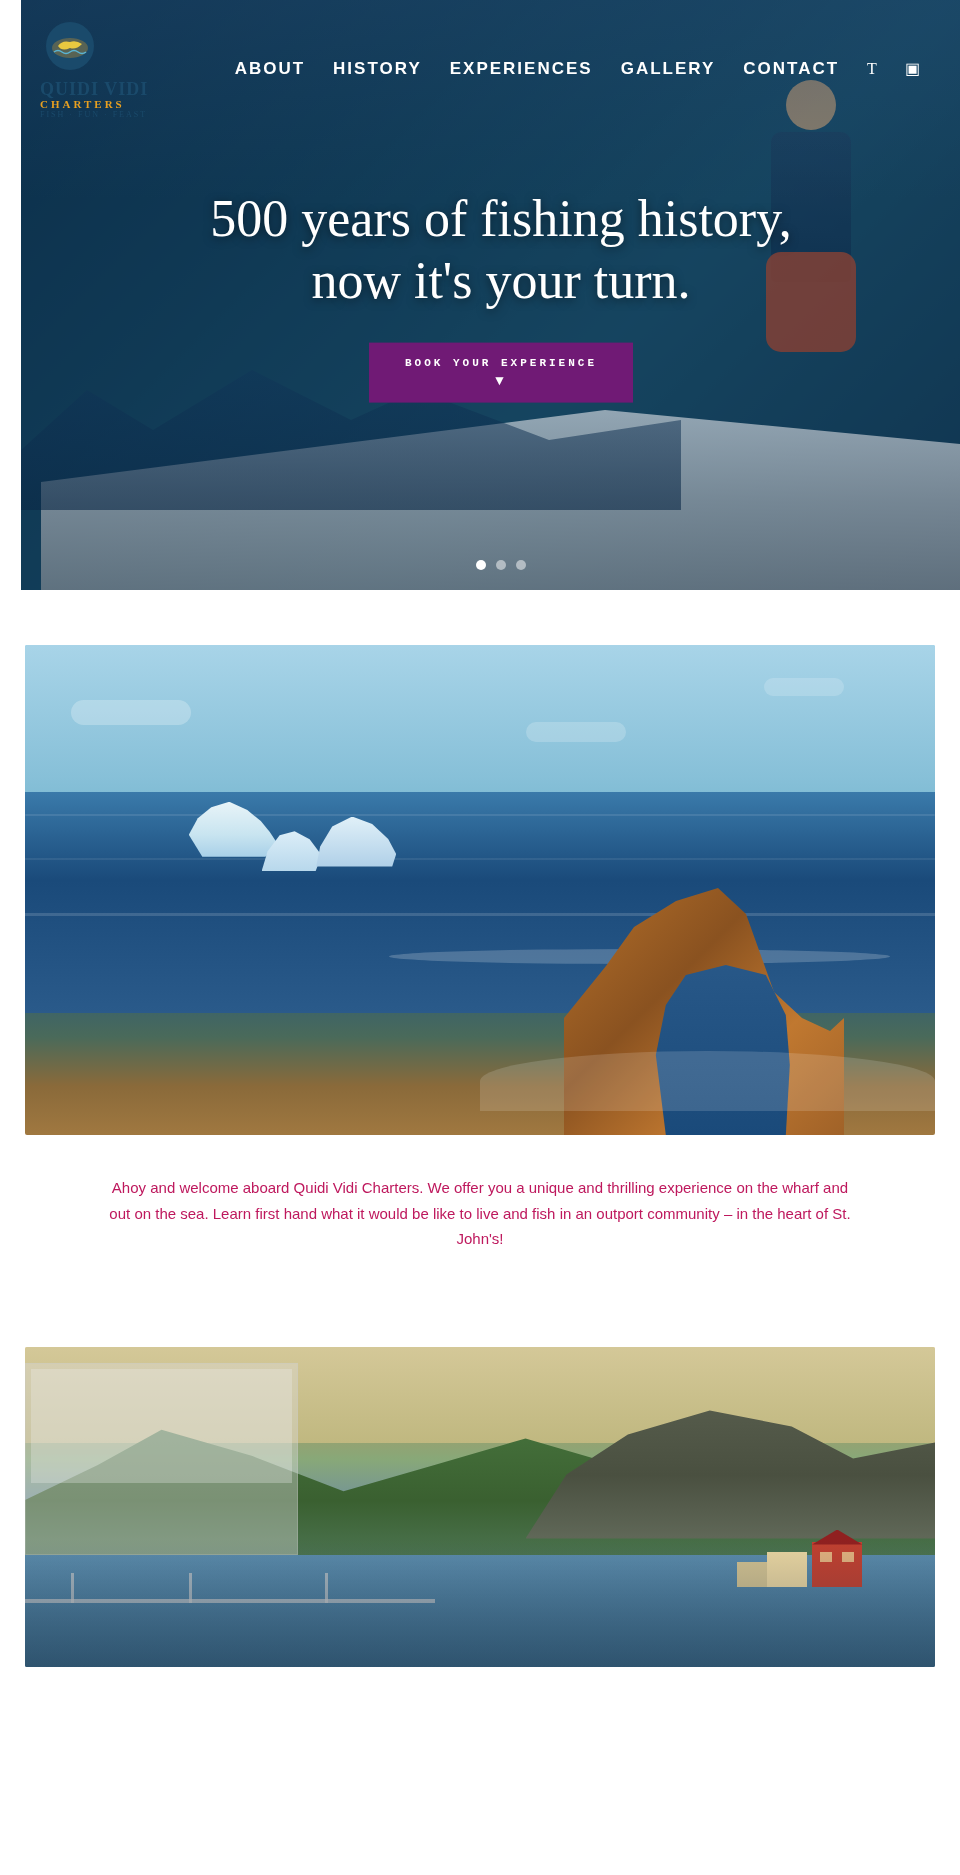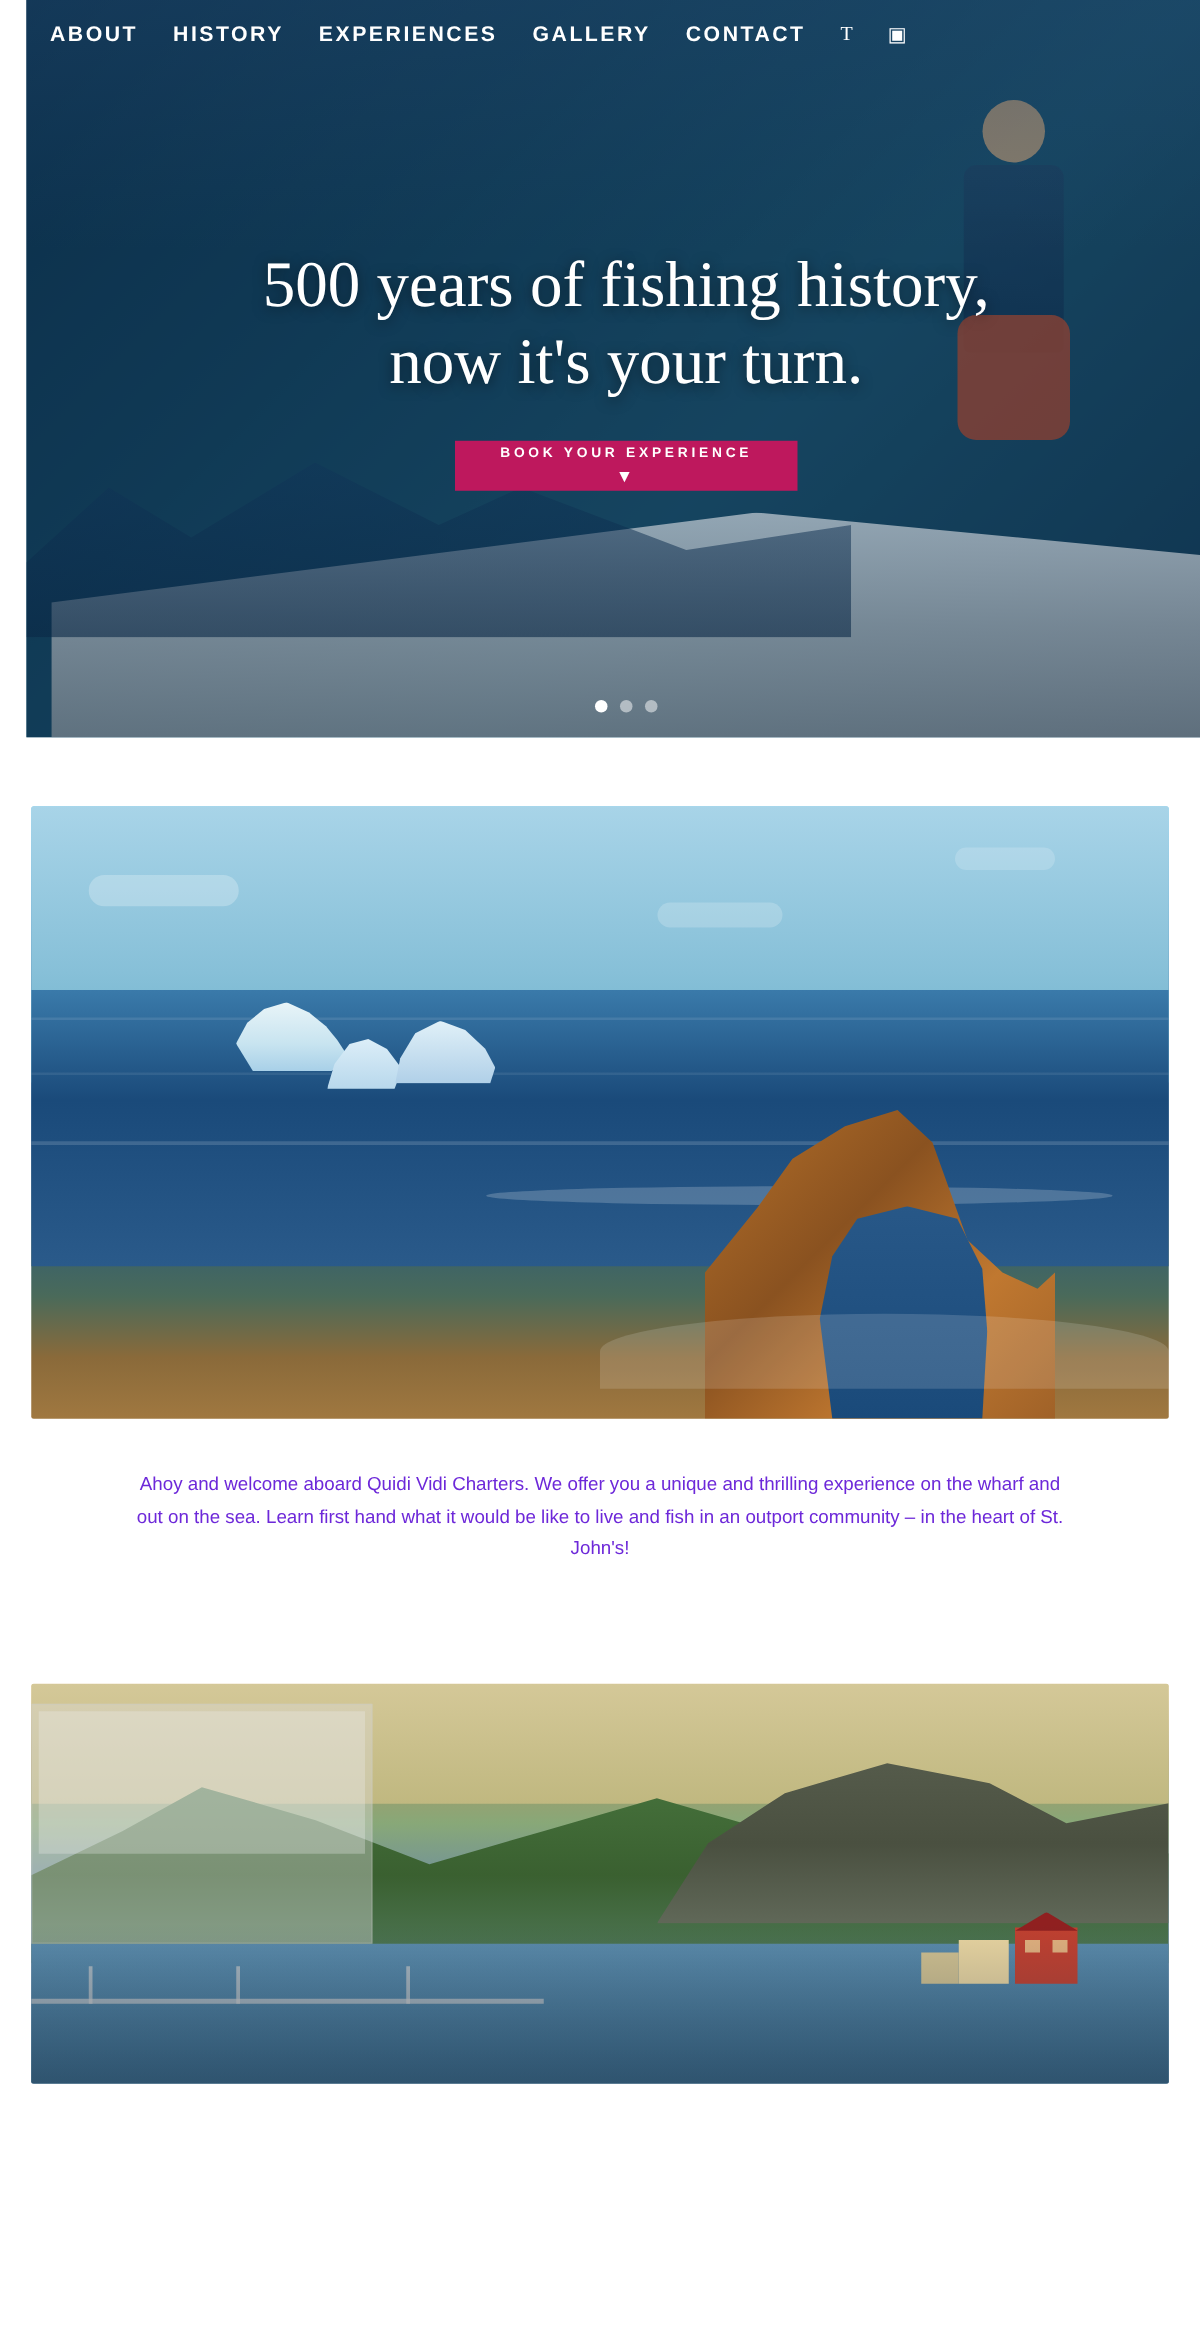--- a/index.html
+++ b/index.html
@@ -110,31 +110,31 @@
     .hero-title {
       font-size: 52px;
       font-weight: 300;
       line-height: 1.2;
       margin-bottom: 30px;
       text-shadow: 0 2px 10px rgba(0,0,0,0.5);
       font-family: 'Georgia', serif;
     }
     .hero-cta {
       display: inline-block;
-      background: #be185d;
+      background: #701a75;
       color: #fff;
-      padding: 4px 36px;
+      padding: 14px 36px;
       font-size: 11px;
       font-weight: 700;
       letter-spacing: 3px;
       text-transform: uppercase;
       text-decoration: none;
       cursor: pointer;
       border: none;
-      font-family: Liberation Sans, sans-serif;
+      font-family: Liberation Mono, monospace;
     }
     .hero-cta-arrow {
       display: block;
       text-align: center;
       font-size: 14px;
       margin-top: 4px;
     }
     .hero-dots {
       position: absolute;
       bottom: 20px;
@@ -241,21 +241,21 @@
     }
 
     
     .description-section {
       padding: 40px 100px;
       text-align: center;
     }
     .description-text {
       font-size: 15px;
       line-height: 1.7;
-      color: #6d28d9;
+      color: #be185d;
       font-family: 'Arial', sans-serif;
     }
 
     
     .boat-scene {
       margin: 0 25px;
       height: 320px;
       background: linear-gradient(180deg,
         #e8d4a8 0%,
         #c8b888 10%,
@@ -366,20 +366,36 @@
       height: 60%;
       background: rgba(220,220,220,0.4);
       border: 1px solid rgba(200,200,200,0.3);
     }
   </style>
 </head>
 <body>
 
 <div style="position:relative; width:960px;">
   <header>
+    <div class="logo-area">
+
+      <svg class="logo-icon" viewBox="0 0 60 60">
+        <circle cx="30" cy="28" r="24" fill="#1a4a6b"></circle>
+        <ellipse cx="30" cy="30" rx="18" ry="10" fill="#e8a020" opacity="0.3"></ellipse>
+
+        <path d="M18 28 Q22 22 30 24 Q36 22 42 26 Q36 32 30 30 Q22 34 18 28Z" fill="#e8c840"></path>
+
+        <path d="M14 34 Q18 31 22 34 Q26 37 30 34 Q34 31 38 34 Q42 37 46 34" stroke="#5ab4d4" stroke-width="1.5" fill="none"></path>
+      </svg>
+      <div style="display:flex; flex-direction:column; margin-top:2px;">
+        <span class="logo-text-main">QUIDI VIDI</span>
+        <span class="logo-text-sub">CHARTERS</span>
+        <span class="logo-tagline">FISH · FUN · FEAST</span>
+      </div>
+    </div>
 
     <nav>
       <a href="#">ABOUT</a>
       <a href="#">HISTORY</a>
       <a href="#">EXPERIENCES</a>
       <a href="#">GALLERY</a>
       <a href="#">CONTACT</a>
       <span class="nav-icon">T</span>
       <span class="nav-icon">▣</span>
     </nav>

